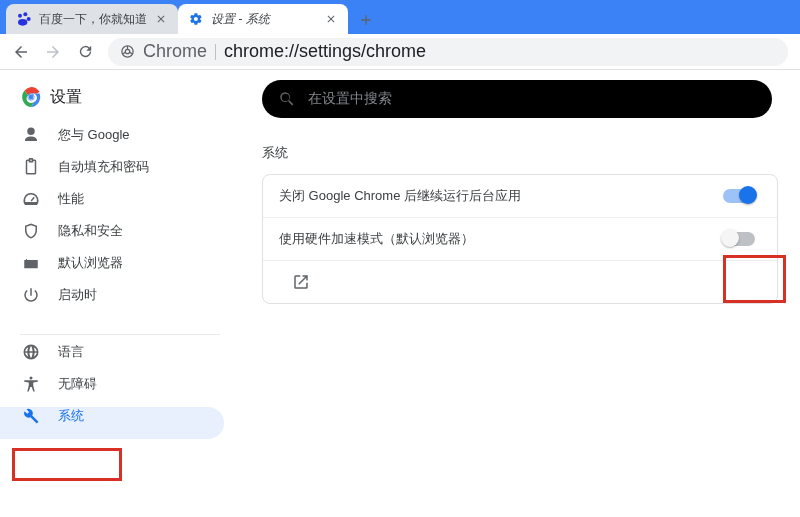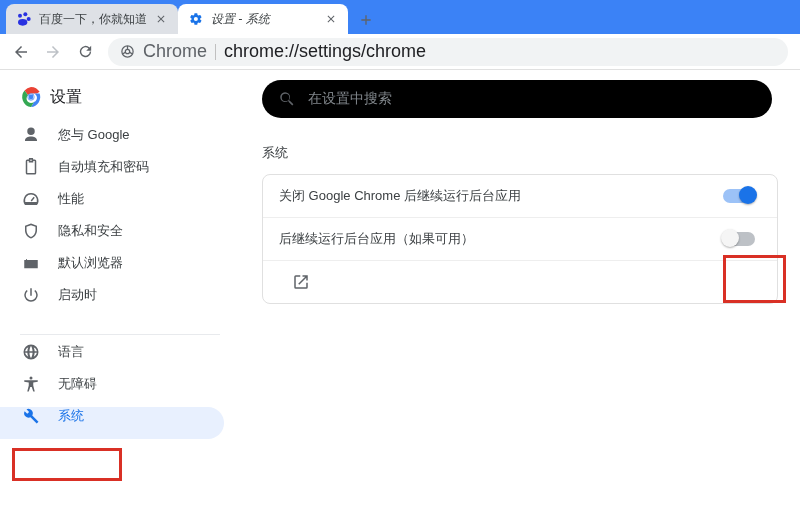--- a/index.html
+++ b/index.html
@@ -238,21 +238,21 @@
     <div class="card">
       <div class="row">
         <span class="label">关闭 Google Chrome 后继续运行后台应用</span>
         <span class="action">
           <span class="toggle on">
               <span class="knob"></span>
             </span>
         </span>
       </div>
       <div class="row">
-        <span class="label">后继续运行后台应用（如果可用）</span>
+        <span class="label">使用硬件加速模式（默认浏览器）</span>
         <span class="action">
           <span class="toggle off">
               <span class="knob"></span>
             </span>
         </span>
       </div>
       <div class="row">
         <span class="action ext-icon">
           <svg viewBox="0 0 24 24" width="18" height="18" fill="currentColor">
               <path d="M14 3v2h3.59l-9.3 9.29 1.42 1.42L19 6.41V10h2V3zM5 5h6V3H5a2 2 0 0 0-2 2v14a2 2 0 0 0 2 2h14a2 2 0 0 0 2-2v-6h-2v6H5z"></path>

